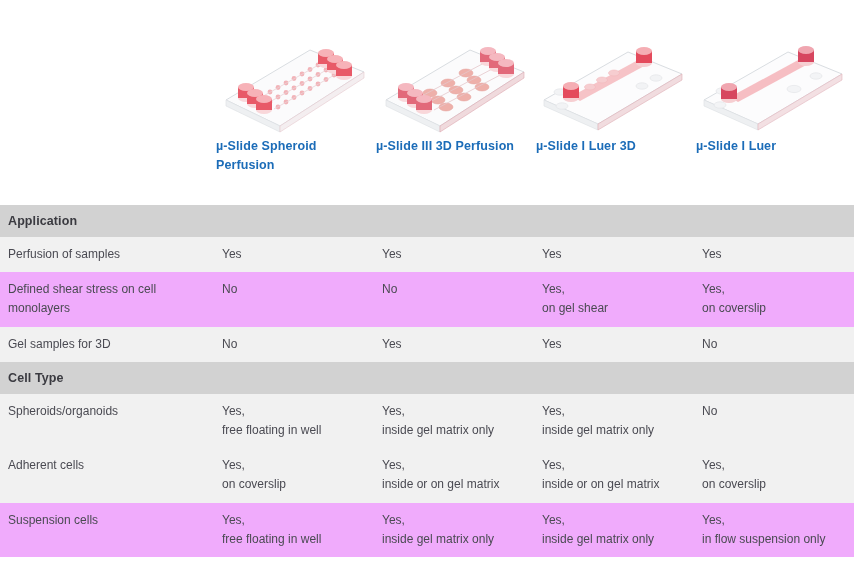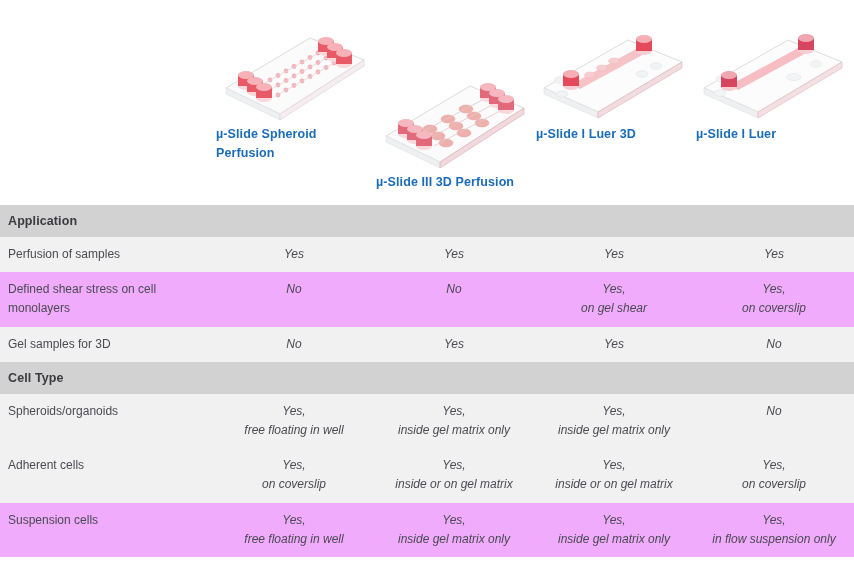--- a/index.html
+++ b/index.html
@@ -18,21 +18,21 @@
   }
 
   
   .product-strip {
     position: relative;
     height: 205px;
     box-sizing: border-box;
   }
   .product-col {
     position: absolute;
-    top: 0;
+    top: 12px;
     width: 160px;
     height: 205px;
   }
   .product-image-wrap {
     position: absolute;
     top: 20px;
     left: 0;
     width: 160px;
     height: 110px;
   }
@@ -78,21 +78,21 @@
     padding: 8px 8px;
     vertical-align: top;
     font-size: 12px;
     line-height: 1.6;
     color: #4a4a52;
   }
   .data-row.odd  td { background: #f1f1f1; }
   .data-row.even td { background: #f0abfc; }
 
   td.label { text-align: left; padding-left: 8px; }
-  td.val   { text-align: center; font-style: italic; }
+  td.val   { text-align: left; }
   td.val .l2 { display: block; }
 </style>
 </head>
 <body>
 
 <div class="product-strip">
 
   <div class="product-col" style="left:212px;">
     <div class="product-image-wrap">
       <svg class="slide-svg" width="160" height="110" viewBox="0 0 160 110">
@@ -175,21 +175,21 @@
               <rect x="-8" y="-11" width="16" height="11" fill="#e85a68"></rect>
               <ellipse cx="0" cy="-11" rx="8" ry="4" fill="#f7b2b8"></ellipse>
             </g>
           </g>
         </g>
       </svg>
     </div>
     <a class="product-title" href="#">µ-Slide Spheroid Perfusion</a>
   </div>
 
-  <div class="product-col" style="left:372px;margin-top:48px;">
+  <div class="product-col" style="left:372px;">
     <div class="product-image-wrap">
       <svg class="slide-svg" width="160" height="110" viewBox="0 0 160 110">
         <g transform="translate(6,6)">
           <polygon points="8,62 92,12 146,34 62,88" fill="#fbfbfc" stroke="#d9dde1" stroke-width="1"></polygon>
           <polygon points="8,62 62,88 62,94 8,68" fill="#eef0f2" stroke="#dcdfe3" stroke-width="0.6"></polygon>
           <polygon points="62,88 146,34 146,40 62,94" fill="#f0dadd" stroke="#dda8b0" stroke-width="0.6"></polygon>
 
           <g fill="#eeb0aa" stroke="#e5a09a" stroke-width="0.5">
             <ellipse cx="52" cy="55" rx="7" ry="4"></ellipse>
             <ellipse cx="70" cy="45" rx="7" ry="4"></ellipse>

